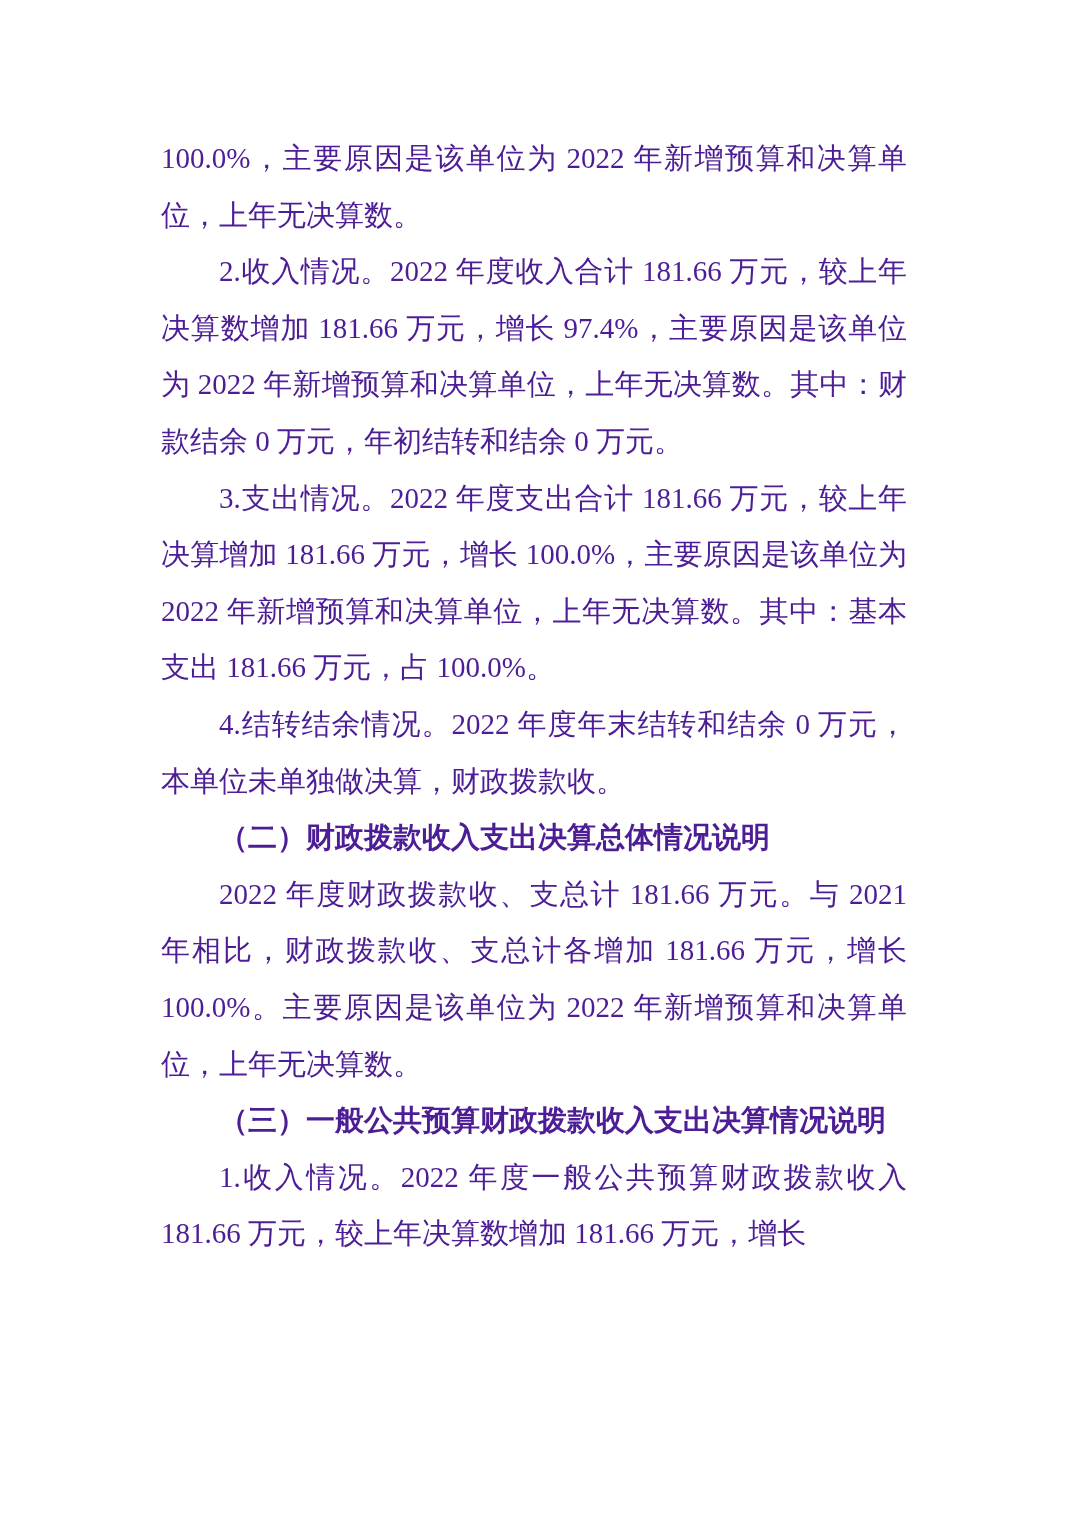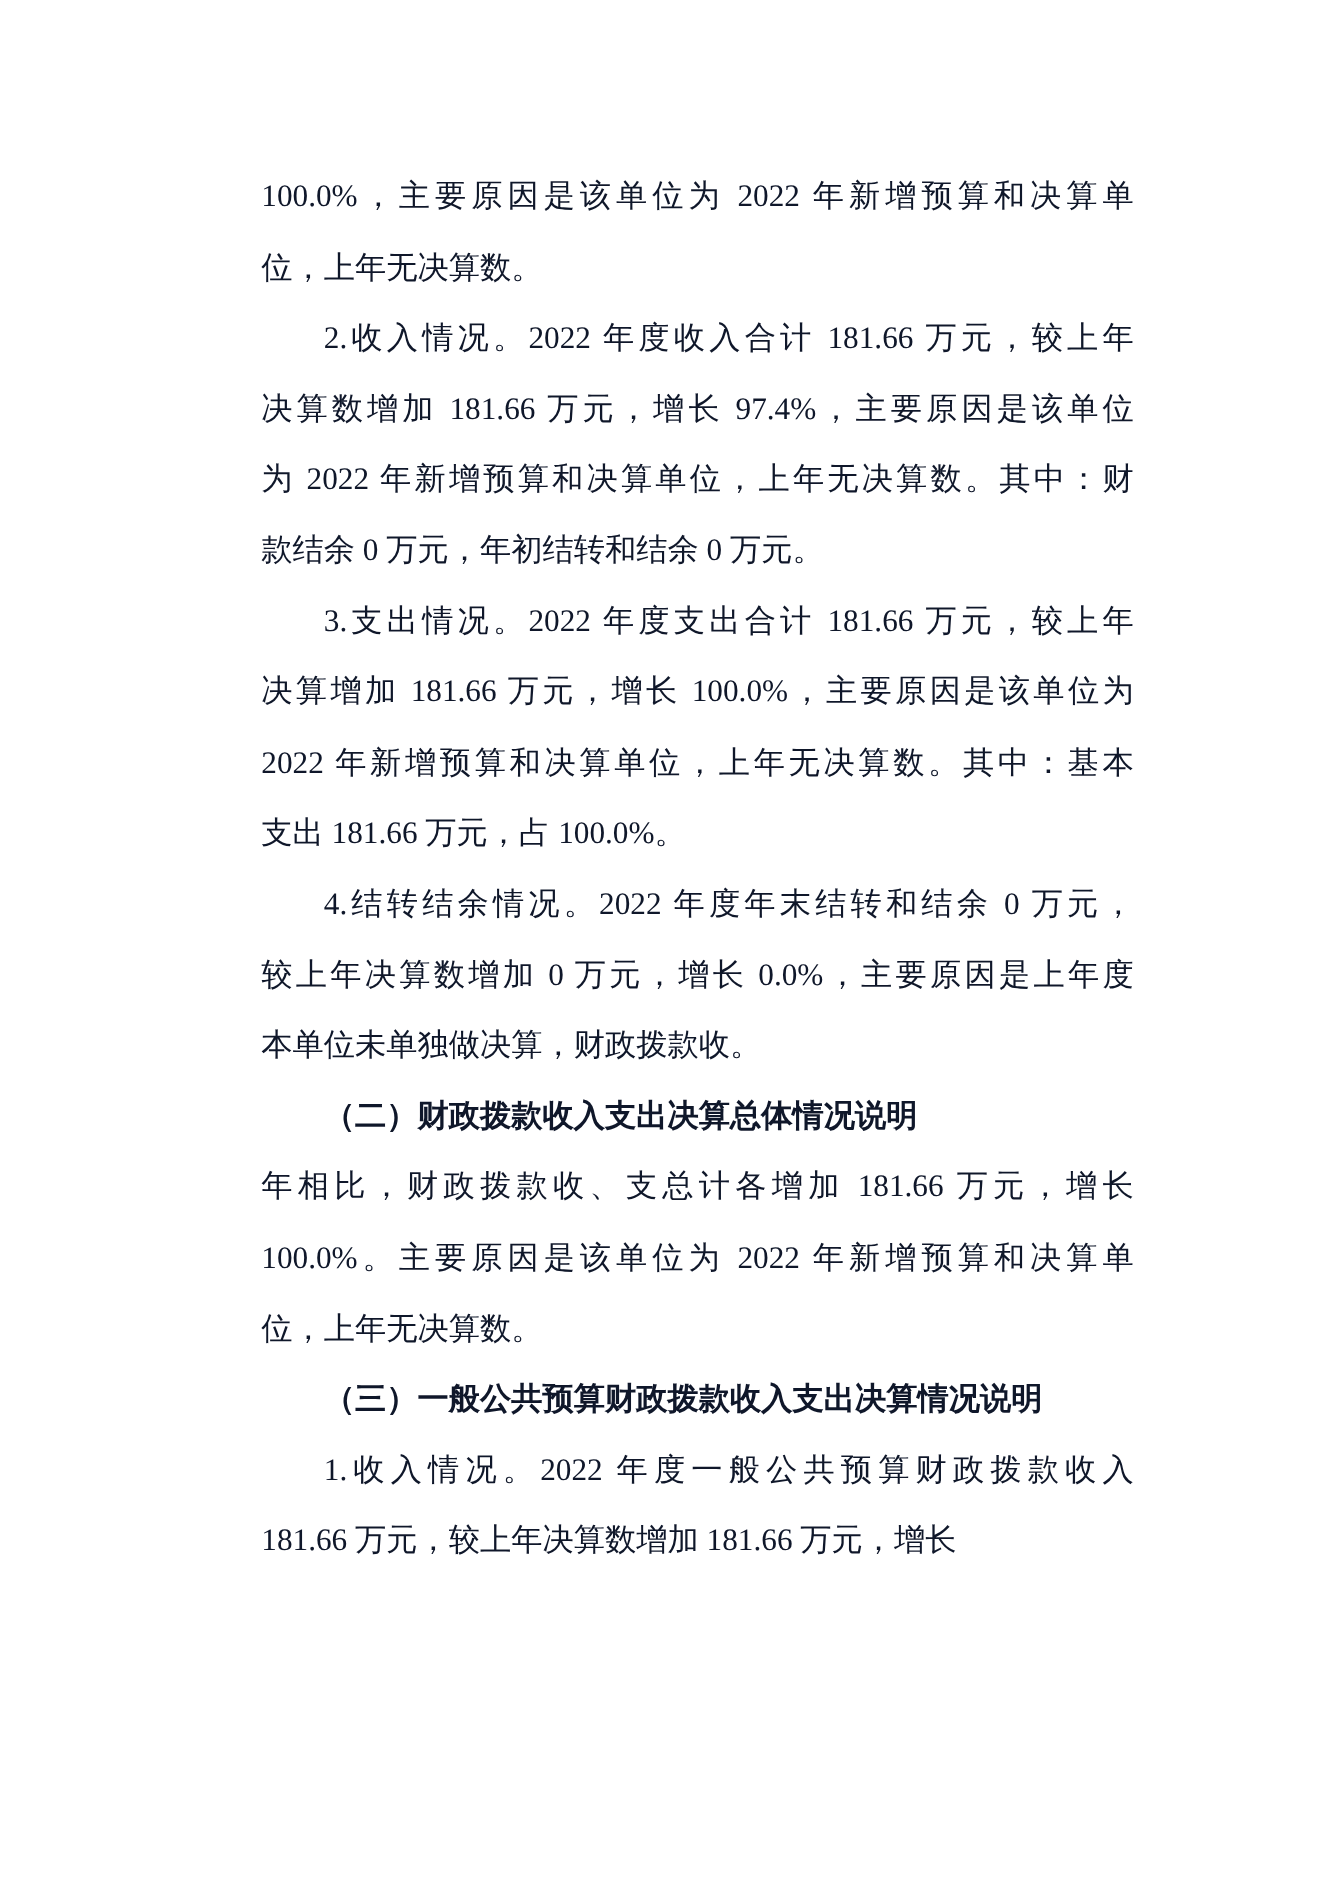--- a/index.html
+++ b/index.html
@@ -15,28 +15,27 @@
     overflow: hidden;
     font-family: "Liberation Serif", serif;
   }
   .content {
     position: absolute;
     left: 161px;
     top: 130px;
     width: 746px;
   }
   .line {
-    font-size: 25px;
+    font-size: 29px;
     line-height: 56.6px;
     height: 56.6px;
-    color: #0f172a;
+    color: #4c1d95;
     overflow: hidden;
     text-align: left;
     white-space: normal;
-    margin-left: 48px;
   }
   
   .fill {
     text-align: justify;
     text-align-last: justify;
   }
   
   .end {
     text-align: right;
     text-align-last: left;
@@ -61,23 +60,23 @@
     <div class="line end">位，上年无决算数。</div>
     <div class="line indent fill">2.收入情况。2022 年度收入合计 181.66 万元，较上年</div>
     <div class="line fill">决算数增加 181.66 万元，增长 97.4%，主要原因是该单位</div>
     <div class="line fill">为 2022 年新增预算和决算单位，上年无决算数。其中：财</div>
     <div class="line end">款结余 0 万元，年初结转和结余 0 万元。</div>
     <div class="line indent fill">3.支出情况。2022 年度支出合计 181.66 万元，较上年</div>
     <div class="line fill">决算增加 181.66 万元，增长 100.0%，主要原因是该单位为</div>
     <div class="line fill">2022 年新增预算和决算单位，上年无决算数。其中：基本</div>
     <div class="line end">支出 181.66 万元，占 100.0%。</div>
     <div class="line indent fill">4.结转结余情况。2022 年度年末结转和结余 0 万元，</div>
-    <div class="line fill">较上年决算数增加 0 万元，增长 0.0%，主要原因是上年度</div>
     <div class="line end">本单位未单独做决算，财政拨款收。</div>
     <div class="line heading">（二）财政拨款收入支出决算总体情况说明</div>
+    <div class="line indent fill">2022 年度财政拨款收、支总计 181.66 万元。与 2021</div>
     <div class="line fill">年相比，财政拨款收、支总计各增加 181.66 万元，增长</div>
     <div class="line fill">100.0%。主要原因是该单位为 2022 年新增预算和决算单</div>
     <div class="line end">位，上年无决算数。</div>
     <div class="line heading">（三）一般公共预算财政拨款收入支出决算情况说明</div>
     <div class="line indent fill">1.收入情况。2022 年度一般公共预算财政拨款收入</div>
     <div class="line end">181.66 万元，较上年决算数增加 181.66 万元，增长</div>
   </div>
 </div>
 
 </body></html>

